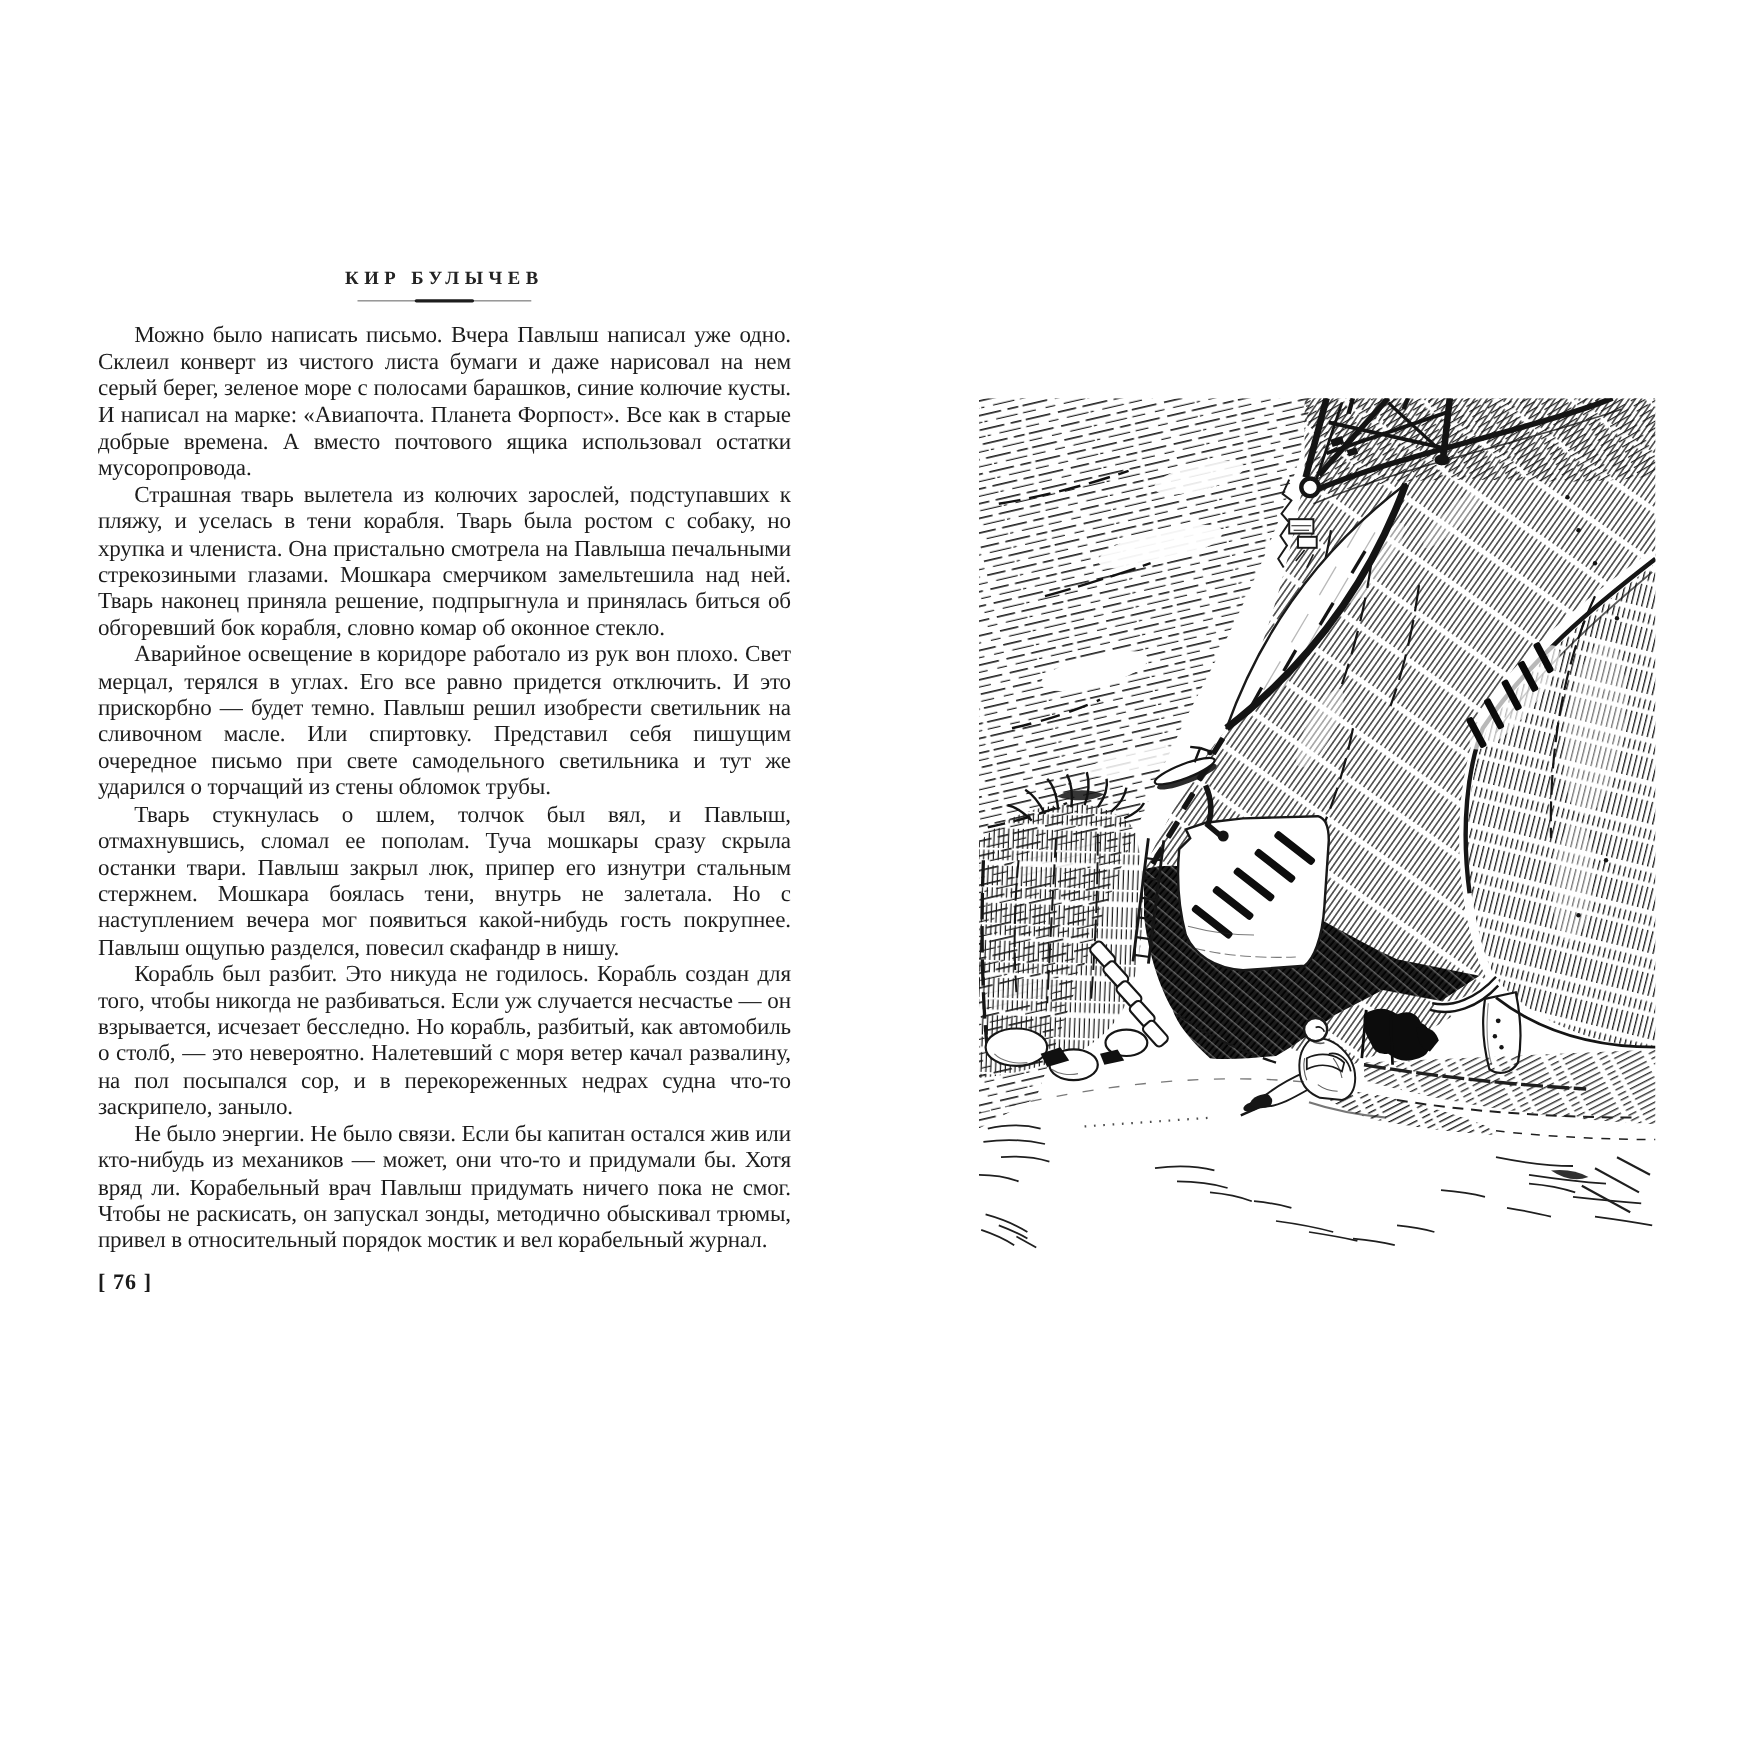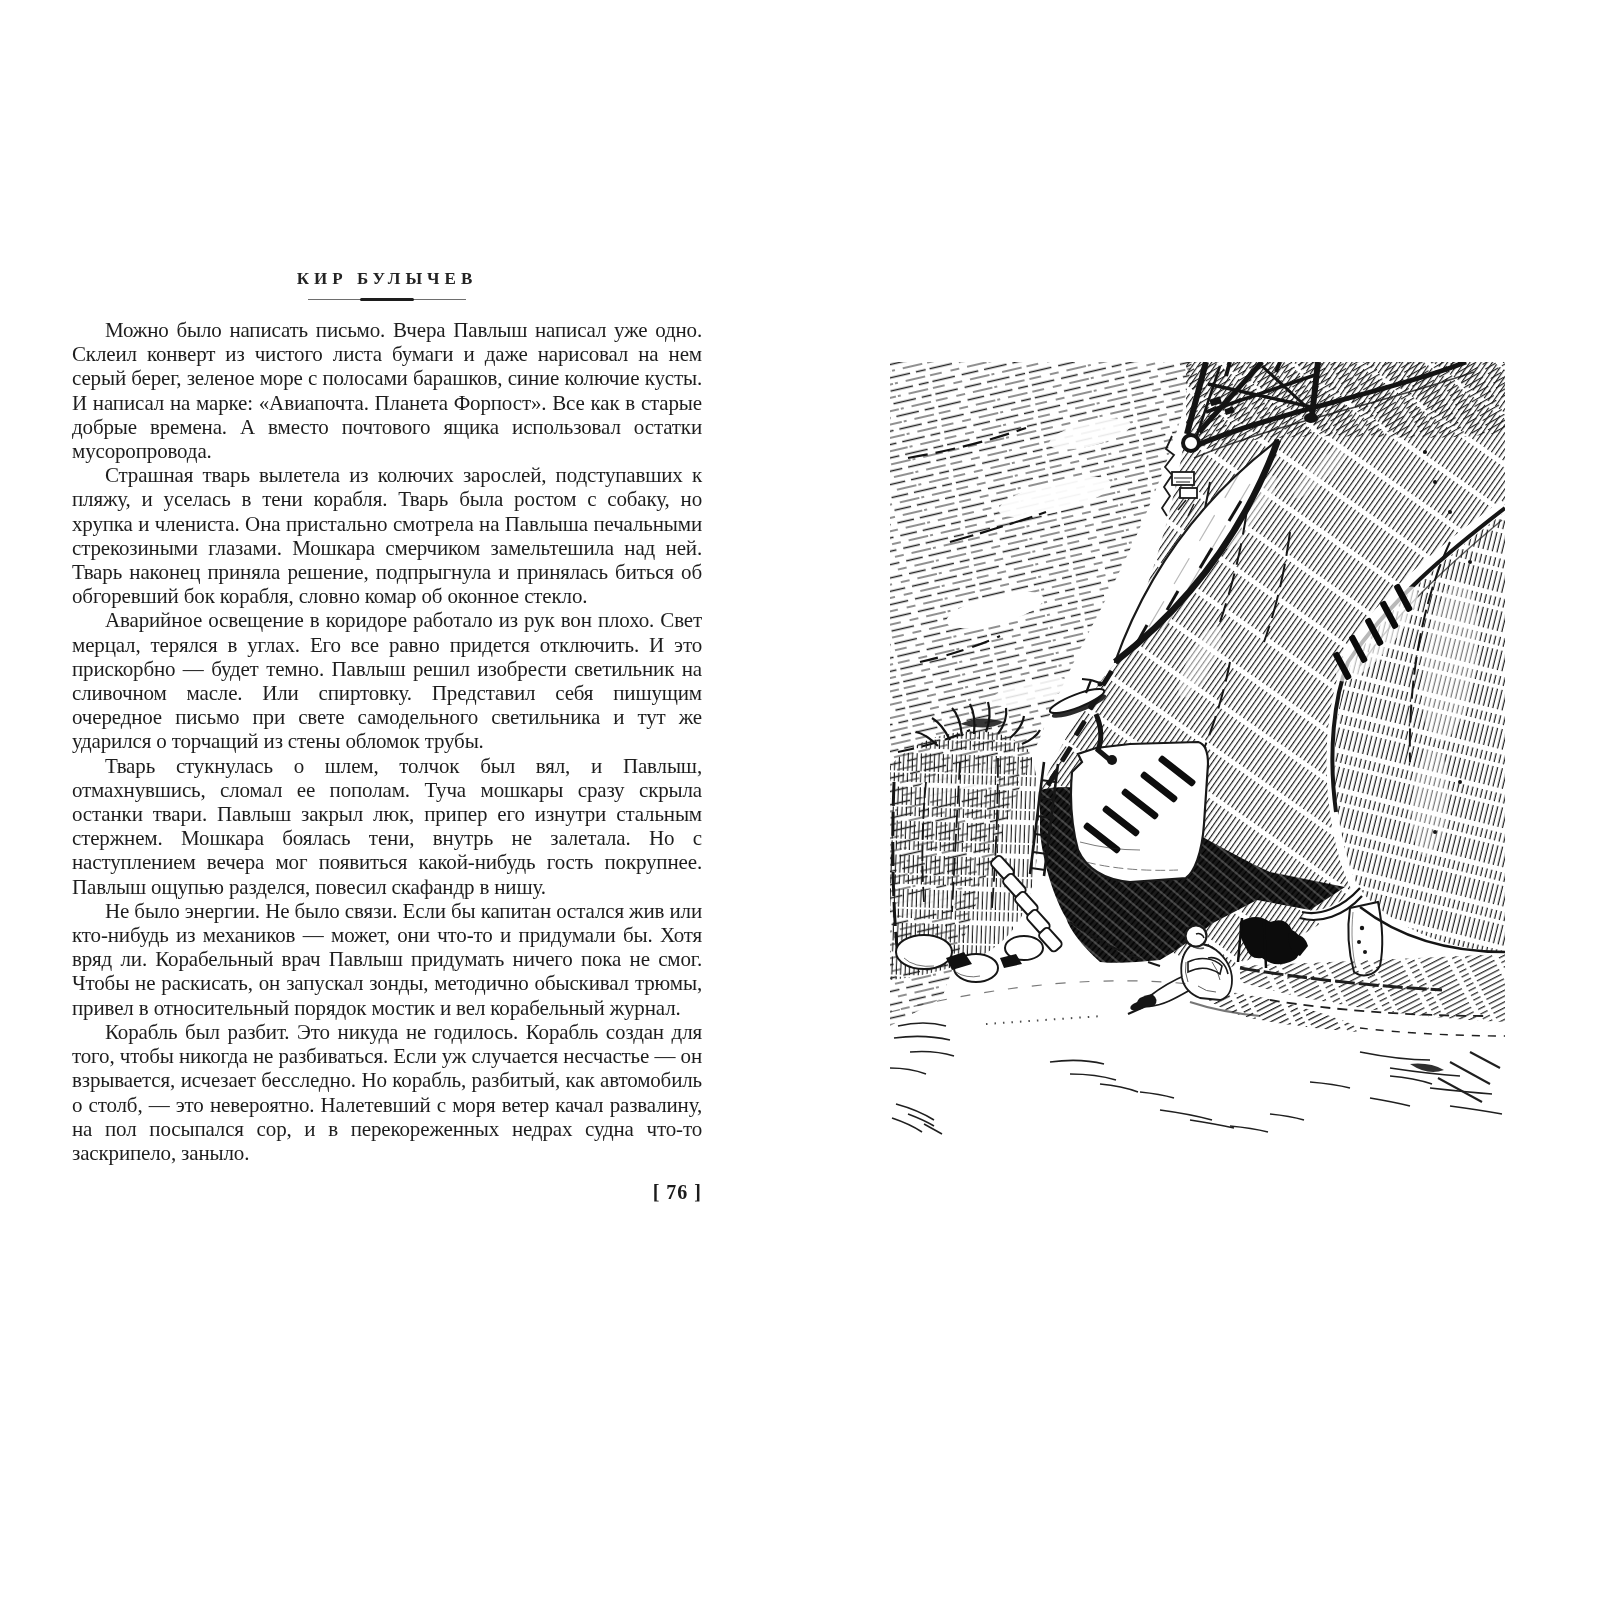--- a/index.html
+++ b/index.html
@@ -3,41 +3,41 @@
 <meta charset="utf-8">
 <style>
   html,body{margin:0;padding:0;}
   body{
     width:1600px;height:1600px;position:relative;
     background:#ffffff;color:#1d1d1d;
     font-family:"Liberation Serif","DejaVu Serif",serif;
     overflow:hidden;
   }
   .text-page{
-    position:absolute;left:72px;top:243px;width:630px;margin-top:26px;
+    position:absolute;left:89px;top:243px;width:630px;
   }
   .running-header{
     text-align:center;font-weight:bold;font-size:17px;
     letter-spacing:5px;color:#232323;
   }
   .ornament{
     position:relative;width:158px;height:4px;margin:9px auto 16px auto;
   }
   .ornament .thin{
     position:absolute;left:0;right:0;top:1px;height:1px;background:#6e6e6e;
   }
   .ornament .thick{
     position:absolute;left:52px;top:0;width:54px;height:3px;background:#1d1d1d;border-radius:2px;
   }
   .page-body p{
     margin:0;font-size:21px;line-height:24.2px;
     text-align:justify;text-indent:33px;letter-spacing:-0.15px;
   }
   .folio{
-    text-align:right;font-weight:bold;font-size:20px;
+    text-align:left;font-weight:bold;font-size:20px;
     margin-top:16px;letter-spacing:1px;color:#1b1b1b;
   }
   .illustration{
     position:absolute;left:890px;top:362px;width:615px;height:778px;
   }
   .illustration svg{display:block;width:615px;height:778px;}
 </style>
 </head>
 <body>
 
@@ -45,22 +45,22 @@
   <div class="running-header">КИР БУЛЫЧЕВ</div>
   <div class="ornament">
     <div class="thin"></div>
     <div class="thick"></div>
   </div>
   <div class="page-body">
     <p>Можно было написать письмо. Вчера Павлыш написал уже одно. Склеил конверт из чистого листа бумаги и даже нарисовал на нем серый берег, зеленое море с полосами барашков, синие колючие кусты. И написал на марке: «Авиапочта. Планета Форпост». Все как в старые добрые времена. А вместо почтового ящика использовал остатки мусоропровода.</p>
     <p>Страшная тварь вылетела из колючих зарослей, подступавших к пляжу, и уселась в тени корабля. Тварь была ростом с собаку, но хрупка и члениста. Она пристально смотрела на Павлыша печальными стрекозиными глазами. Мошкара смерчиком замельтешила над ней. Тварь наконец приняла решение, подпрыгнула и принялась биться об обгоревший бок корабля, словно комар об оконное стекло.</p>
     <p>Аварийное освещение в коридоре работало из рук вон плохо. Свет мерцал, терялся в углах. Его все равно придется отключить. И это прискорбно — будет темно. Павлыш решил изобрести светильник на сливочном масле. Или спиртовку. Представил себя пишущим очередное письмо при свете самодельного светильника и тут же ударился о торчащий из стены обломок трубы.</p>
     <p>Тварь стукнулась о шлем, толчок был вял, и Павлыш, отмахнувшись, сломал ее пополам. Туча мошкары сразу скрыла останки твари. Павлыш закрыл люк, припер его изнутри стальным стержнем. Мошкара боялась тени, внутрь не залетала. Но с наступлением вечера мог появиться какой-нибудь гость покрупнее. Павлыш ощупью разделся, повесил скафандр в нишу.</p>
+    <p>Корабль был разбит. Это никуда не годилось. Корабль создан для того, чтобы никогда не разбиваться. Если уж случается несчастье — он взрывается, исчезает бесследно. Но корабль, разбитый, как автомобиль о столб, — это невероятно. Налетевший с моря ветер качал развалину, на пол посыпался сор, и в перекореженных недрах судна что-то заскрипело, заныло.</p>
     <p>Не было энергии. Не было связи. Если бы капитан остался жив или кто-нибудь из механиков — может, они что-то и придумали бы. Хотя вряд ли. Корабельный врач Павлыш придумать ничего пока не смог. Чтобы не раскисать, он запускал зонды, методично обыскивал трюмы, привел в относительный порядок мостик и вел корабельный журнал.</p>
-    <p>Корабль был разбит. Это никуда не годилось. Корабль создан для того, чтобы никогда не разбиваться. Если уж случается несчастье — он взрывается, исчезает бесследно. Но корабль, разбитый, как автомобиль о столб, — это невероятно. Налетевший с моря ветер качал развалину, на пол посыпался сор, и в перекореженных недрах судна что-то заскрипело, заныло.</p>
   </div>
   <div class="folio">[ 76 ]</div>
 </div>
 
 <div class="illustration">
 <svg viewBox="0 0 615 778" xmlns="http://www.w3.org/2000/svg" role="img" aria-label="Pen-and-ink drawing: a wrecked spaceship lying tilted on a sandy shore, lattice mast at top, torn hull with vents and an oval hatch, a cosmonaut sitting on the sand in front of the wreck">
   <defs>
     <pattern id="skyH" width="96" height="13" patternUnits="userSpaceOnUse" patternTransform="rotate(-13)">
       <path d="M0 2.5 H96" stroke="#222" stroke-width="1.5" fill="none" stroke-dasharray="17 6 10 4 23 7"></path>
       <path d="M-6 9 H96" stroke="#222" stroke-width="1.2" fill="none" stroke-dasharray="9 8 20 5 12 9"></path>

